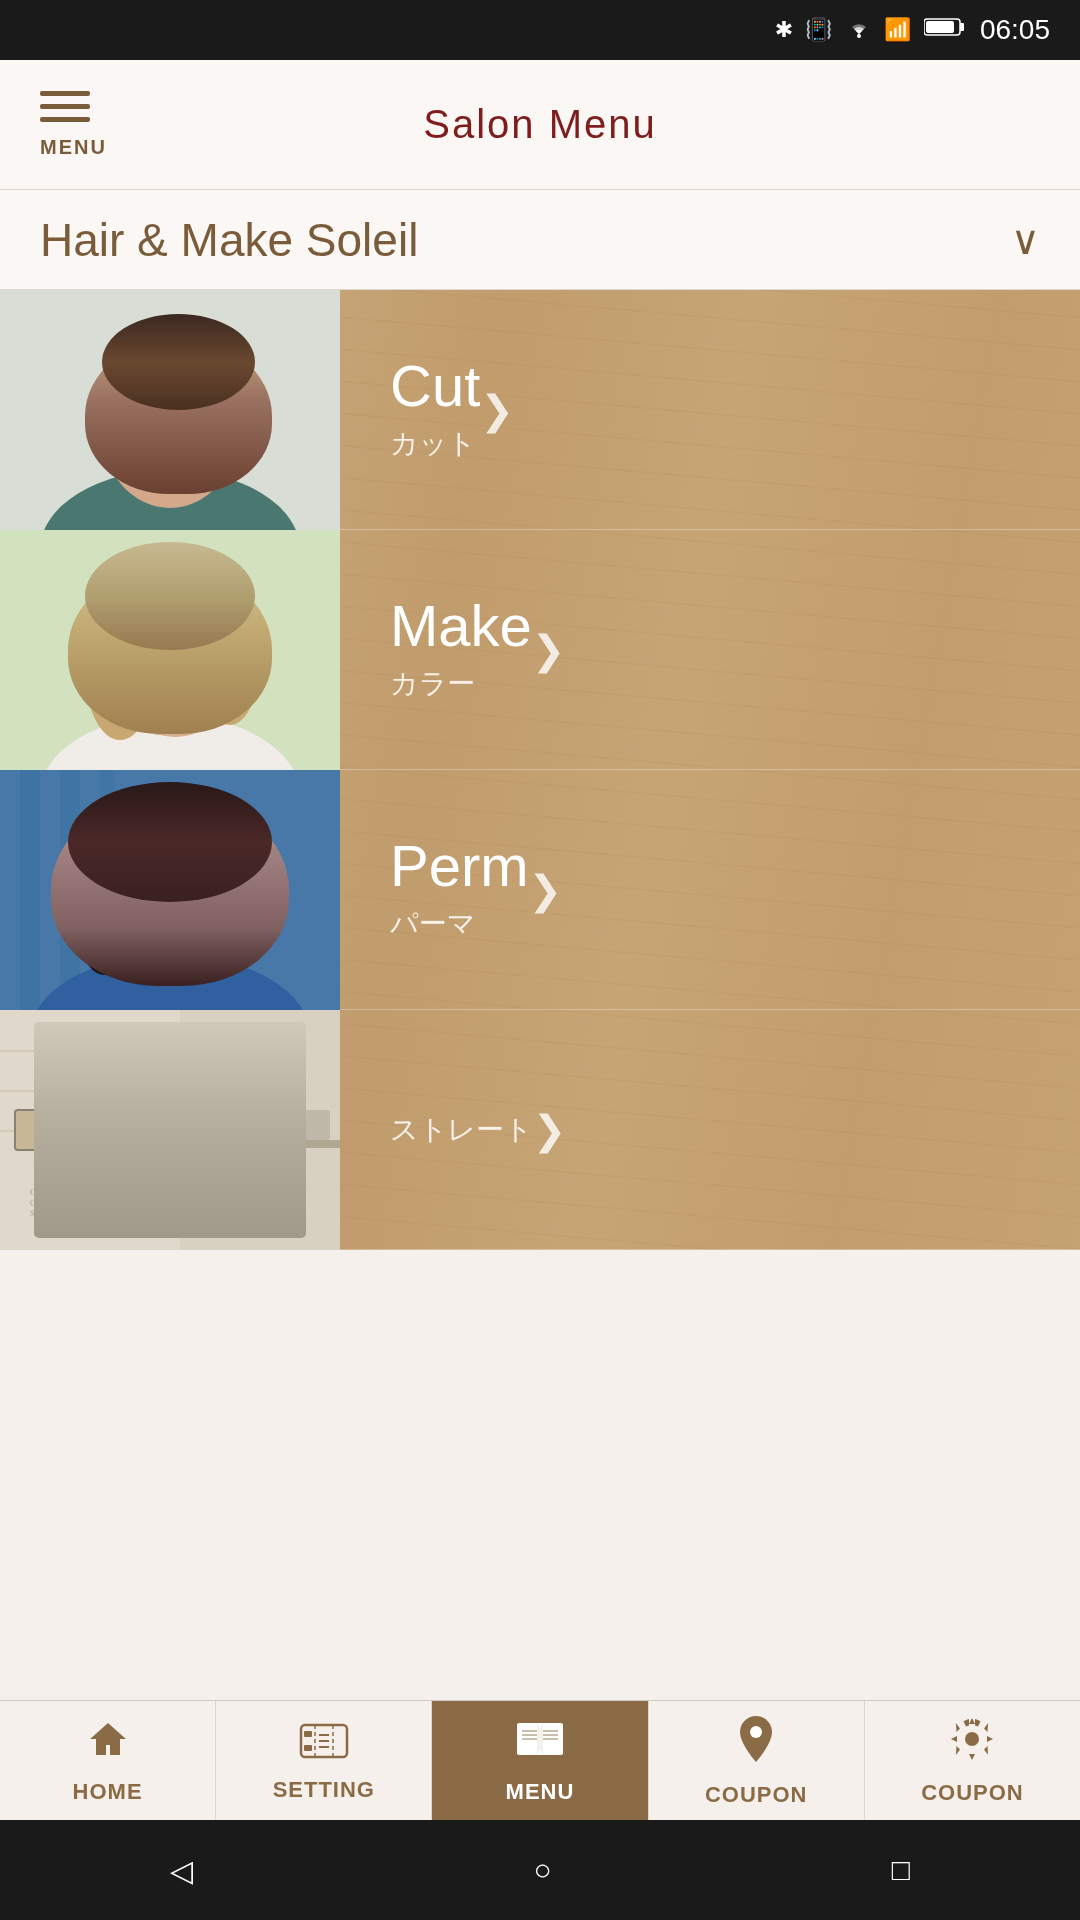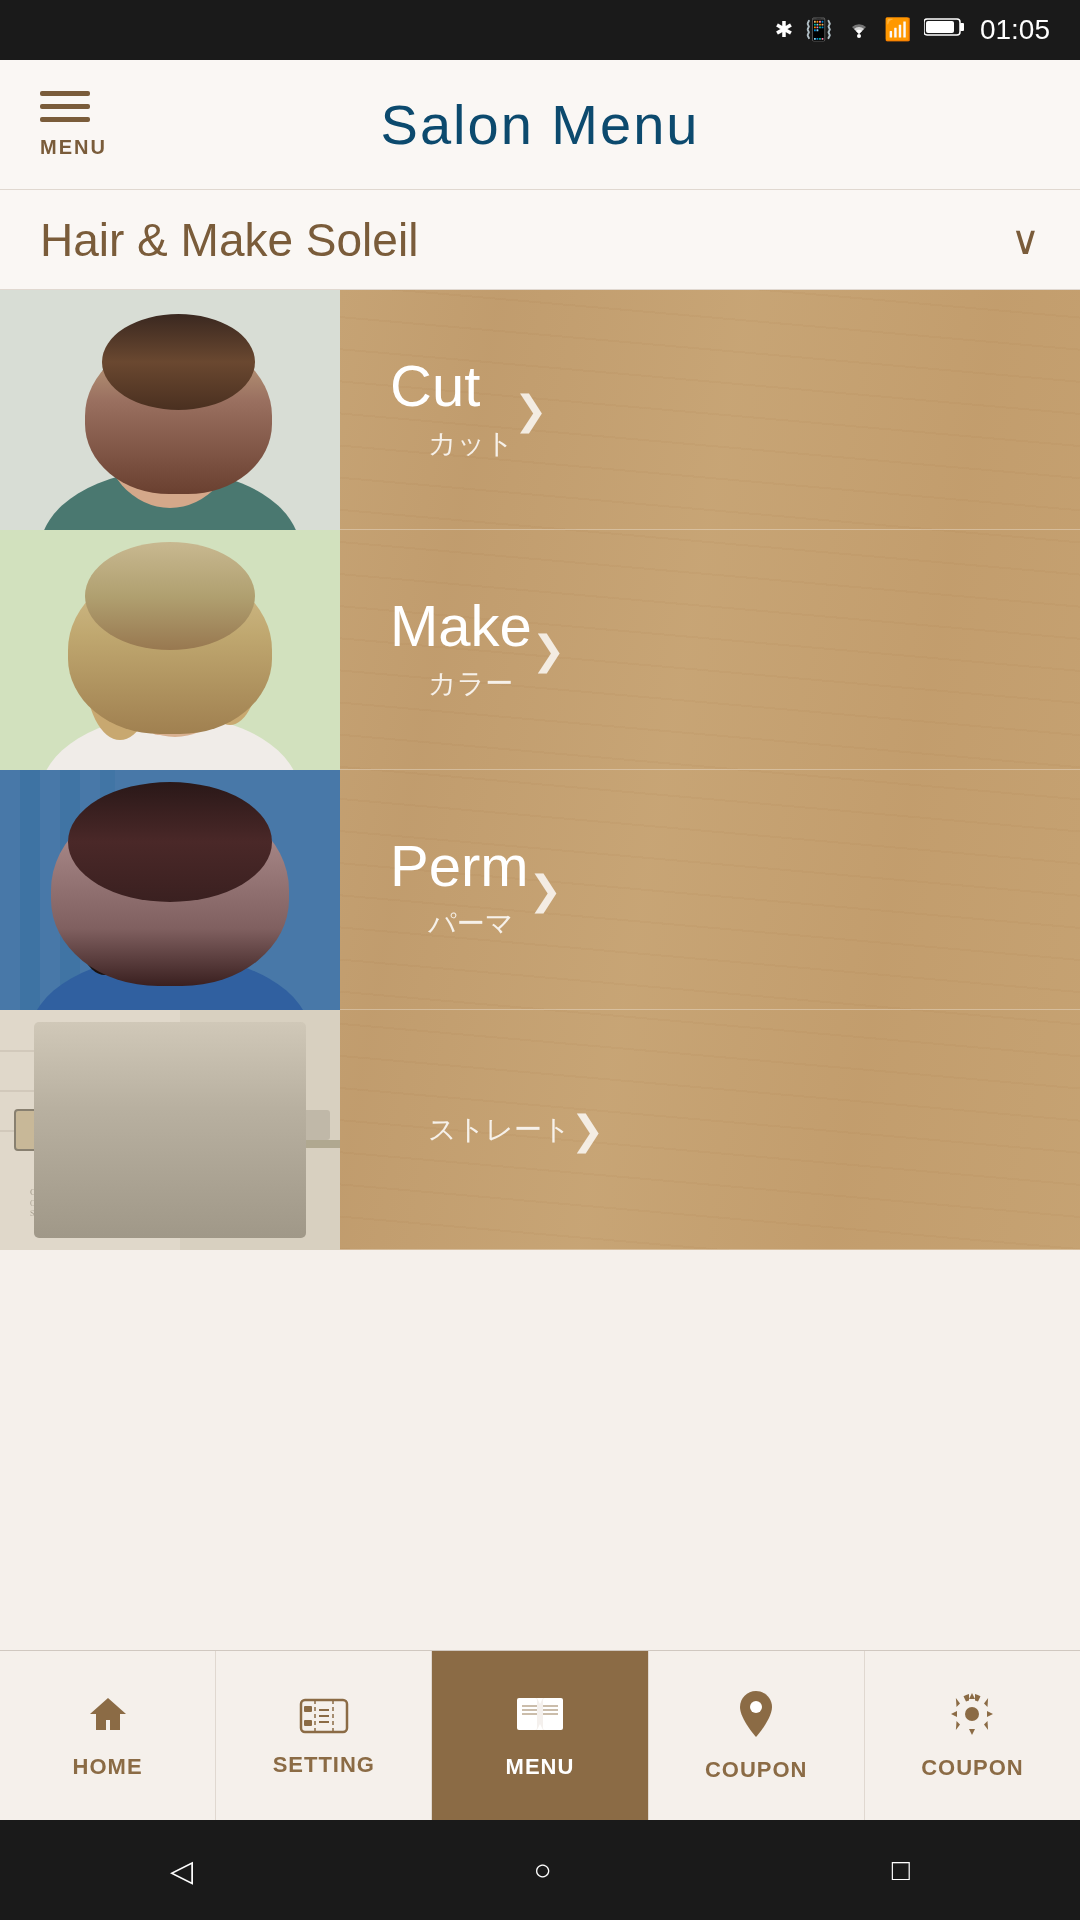--- a/index.html
+++ b/index.html
@@ -67,22 +67,22 @@
       font-size: 20px;
       font-weight: 600;
       text-align: center;
       margin-top: 6px;
       letter-spacing: 2px;
     }
     .header-title {
       position: absolute;
       left: 50%;
       transform: translateX(-50%);
-      font-size: 56px;
-      color: #0c4a6e;
+      font-size: 40px;
+      color: #7f1d1d;
       font-weight: 300;
       letter-spacing: 2px;
       text-align: right;
     }
 
     
     .salon-selector {
       width: 100%;
       height: 100px;
       background: #faf7f4;
@@ -261,32 +261,31 @@
       font-size: 58px;
       color: white;
       font-weight: 300;
       line-height: 1;
       margin-bottom: 10px;
     }
     .menu-item-title-ja {
       font-size: 28px;
       color: rgba(255,255,255,0.85);
       font-weight: 300;
-      margin-left: 38px;
     }
 
     .chevron-right {
       font-size: 40px;
       color: rgba(255,255,255,0.8);
     }
 
     
     .bottom-nav {
       width: 100%;
-      height: 170px;
+      height: 120px;
       display: flex;
       border-top: 1px solid #d0c8c0;
       position: absolute;
       bottom: 100px;
     }
 
     .nav-item {
       flex: 1;
       display: flex;
       flex-direction: column;
@@ -365,21 +364,21 @@
     </span>
     <span class="status-icon">📶</span>
     <span class="status-icon">
       <svg width="40" height="20" viewBox="0 0 40 20" fill="white">
         <rect x="0" y="2" width="36" height="16" rx="3" stroke="white" stroke-width="1.5" fill="none"></rect>
         <rect x="36" y="6" width="4" height="8" rx="1" fill="white"></rect>
         <rect x="2" y="4" width="28" height="12" rx="2" fill="white"></rect>
       </svg>
     </span>
   </div>
-  <span class="status-bar-time">01:05</span>
+  <span class="status-bar-time">06:05</span>
 </div>
 
 <div class="app-content">
 
   <div class="app-header-section">
     <div class="header">
       <div class="menu-btn">
         <div class="menu-btn-bar"></div>
         <div class="menu-btn-bar"></div>
         <div class="menu-btn-bar"></div>

